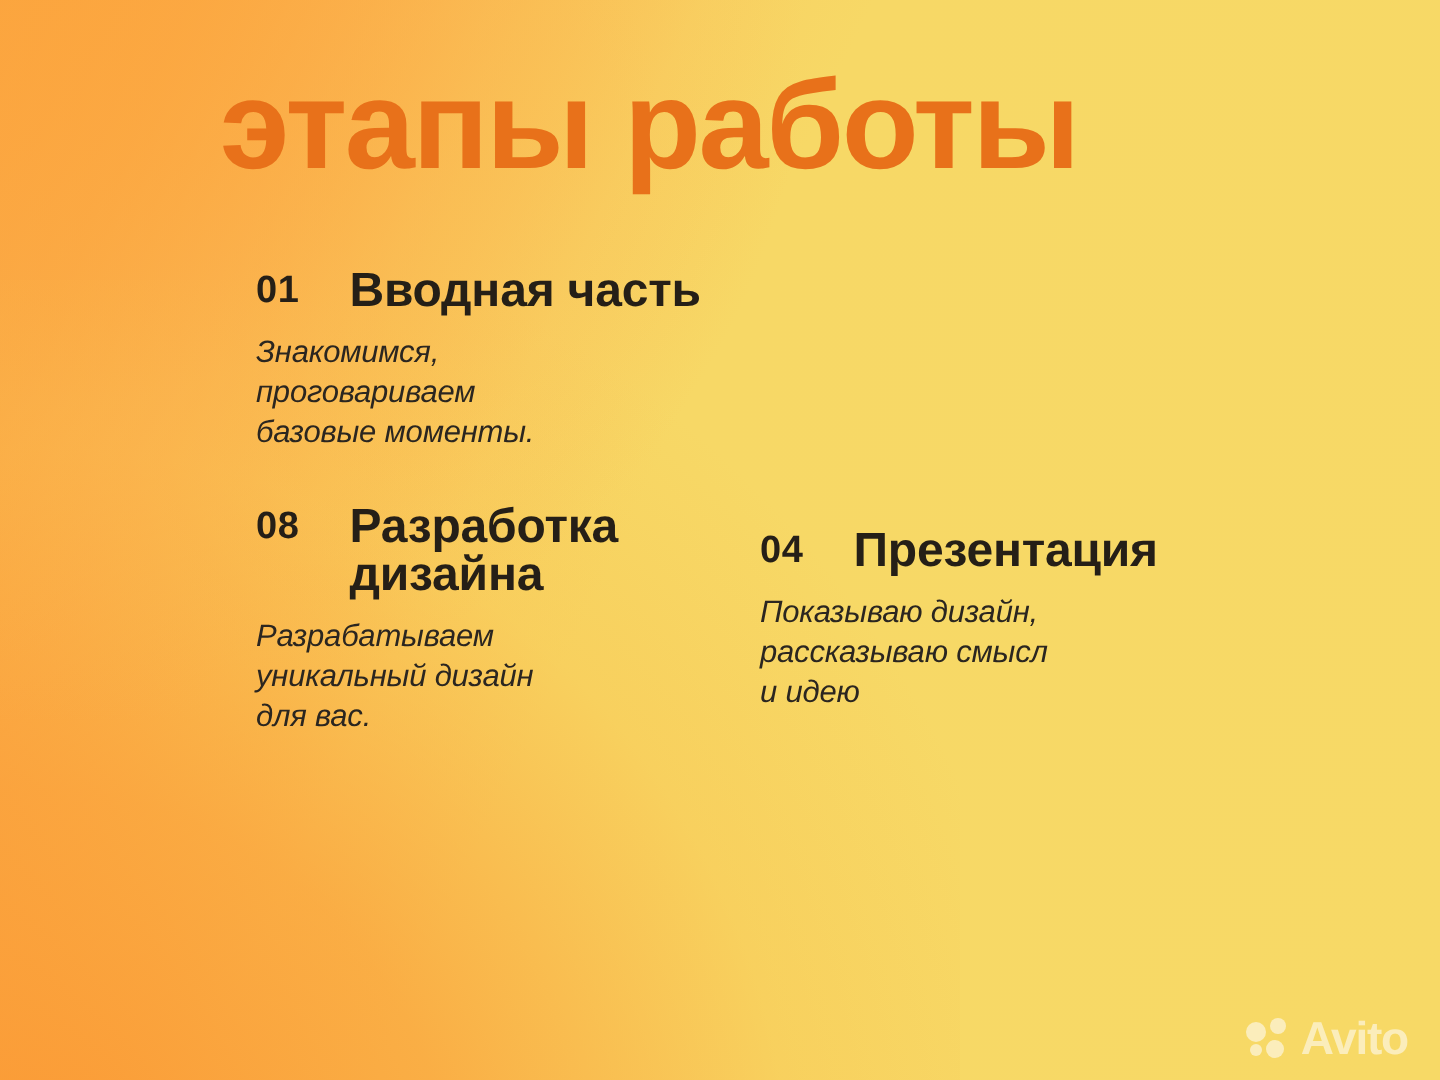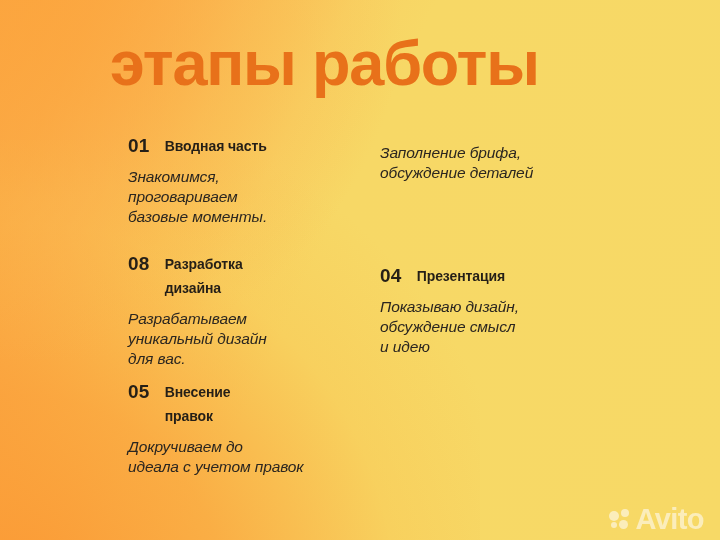--- a/index.html
+++ b/index.html
@@ -86,34 +86,34 @@
 
   
   .step {
     position: absolute;
     width: 245px;
   }
 
   .step-head {
     display: flex;
     align-items: flex-start;
-    gap: 15px;
+    gap: 25px;
     color: #251f17;
   }
 
   .step-num {
     font-size: 19px;
     line-height: 24px;
     font-weight: bold;
     letter-spacing: 0.3px;
     flex: 0 0 auto;
   }
 
   .step-title {
-    font-size: 14px;
+    font-size: 24px;
     line-height: 24px;
     font-weight: bold;
     letter-spacing: -0.1px;
   }
 
   .step-body {
     margin-top: 9px;
     font-size: 15.5px;
     line-height: 20px;
     color: #2b2620;
@@ -156,21 +156,21 @@
     border-radius: 50%;
     background: #fdf6dd;
   }
 
   #watermark .dot-a { width: 10px; height: 10px; left: 0;   top: 2px; }
   #watermark .dot-b { width: 8px;  height: 8px;  left: 12px; top: 0; }
   #watermark .dot-c { width: 6px;  height: 6px;  left: 2px;  top: 13px; }
   #watermark .dot-d { width: 9px;  height: 9px;  left: 10px; top: 11px; }
 
   #watermark .mark-text {
-    font-size: 29px;
+    font-size: 23px;
     line-height: 25px;
     font-weight: bold;
     letter-spacing: -0.6px;
     color: #fdf6dd;
     text-align: center;
   }
 </style>
 </head>
 <body>
 
@@ -183,54 +183,43 @@
       <div class="step-head">
         <span class="step-num">01</span>
         <span class="step-title">Вводная часть</span>
       </div>
       <div class="step-body">Знакомимся,
 проговариваем
 базовые моменты.</div>
     </div>
 
     <div class="step" id="step-2">
-      <div class="step-body">Заполнение брифа,
-обсуждение деталей</div>
     </div>
 
     <div class="step" id="step-3">
       <div class="step-head">
         <span class="step-num">08</span>
         <span class="step-title" style="white-space:pre-line">Разработка
 дизайна</span>
       </div>
       <div class="step-body">Разрабатываем
 уникальный дизайн
 для вас.</div>
     </div>
 
     <div class="step" id="step-4">
       <div class="step-head">
         <span class="step-num">04</span>
         <span class="step-title">Презентация</span>
       </div>
       <div class="step-body">Показываю дизайн,
-обсуждение смысл
+рассказываю смысл
 и идею</div>
     </div>
 
-    <div class="step" id="step-5">
-      <div class="step-head">
-        <span class="step-num">05</span>
-        <span class="step-title" style="white-space:pre-line">Внесение
-правок</span>
-      </div>
-      <div class="step-body">Докручиваем до
-идеала с учетом правок</div>
-    </div>
 
 
     <div id="watermark">
       <span class="mark-dots">
         <i class="dot-a"></i>
         <i class="dot-b"></i>
         <i class="dot-c"></i>
         <i class="dot-d"></i>
       </span>
       <span class="mark-text">Avito</span>

